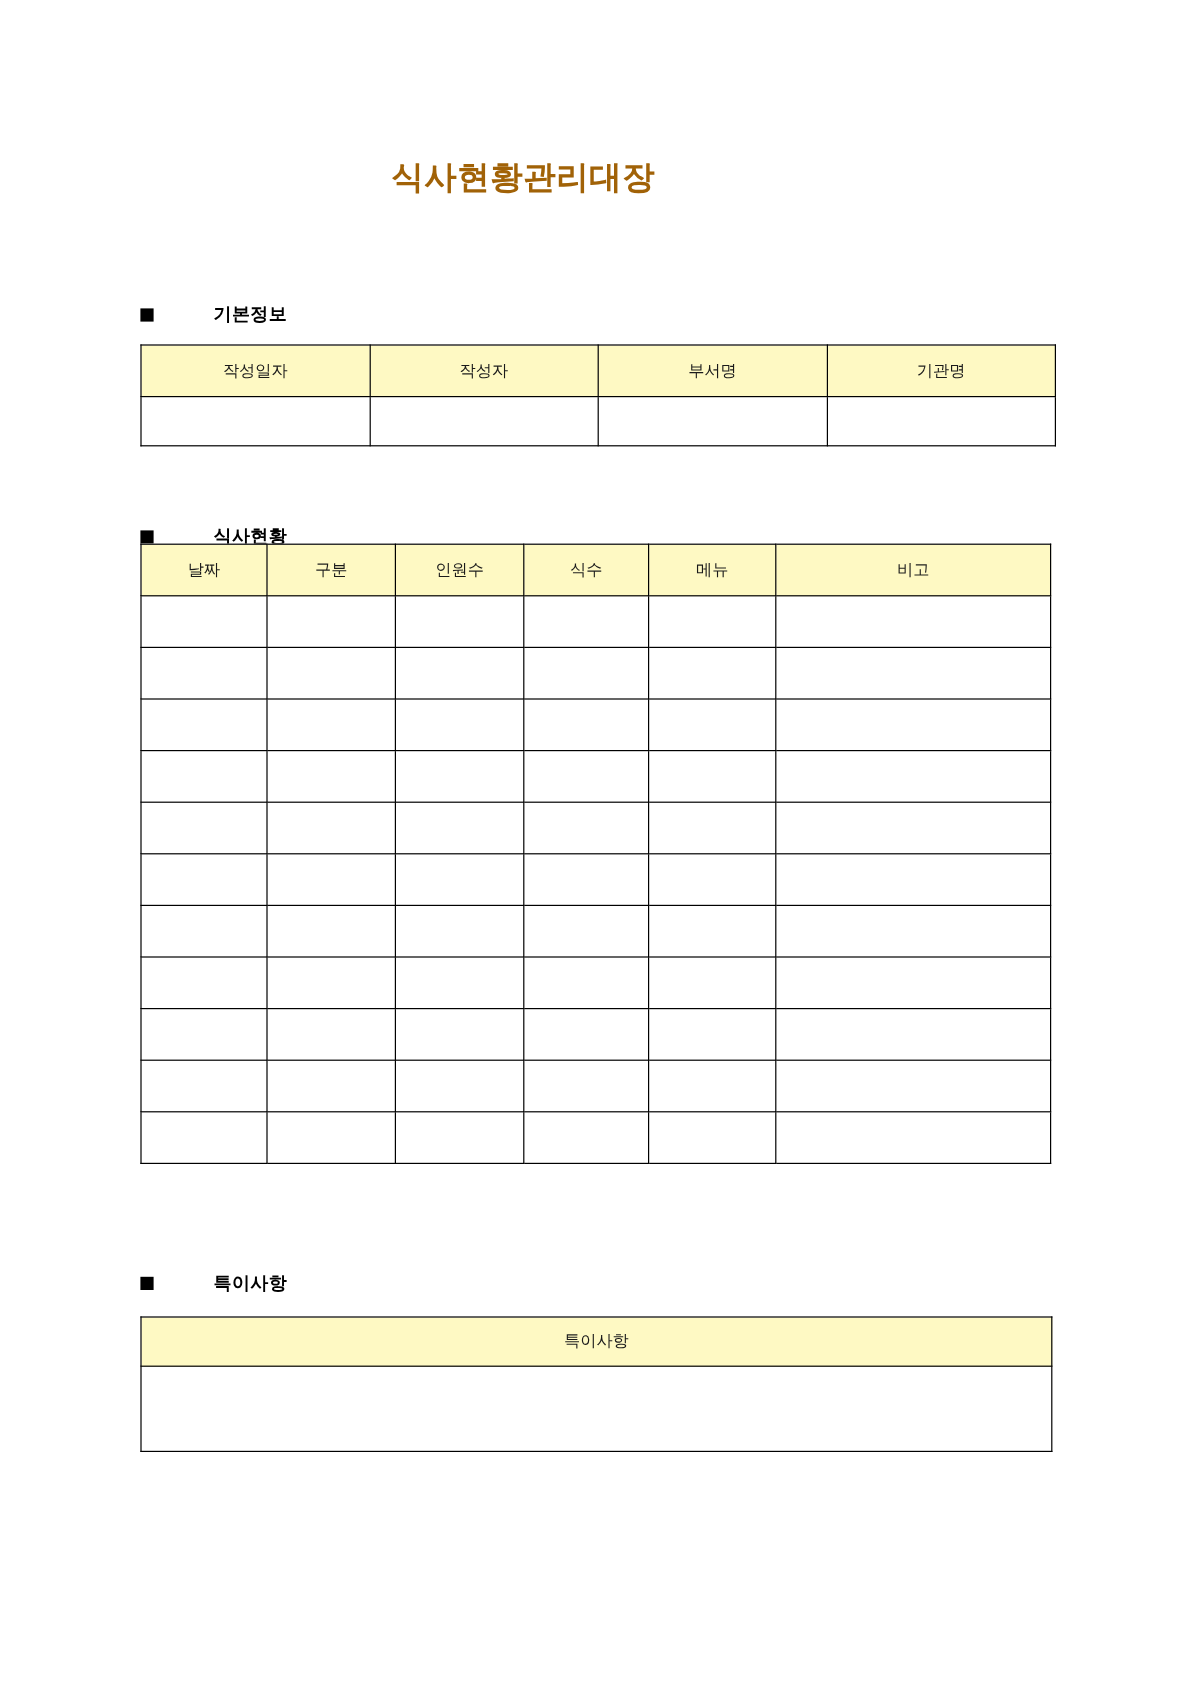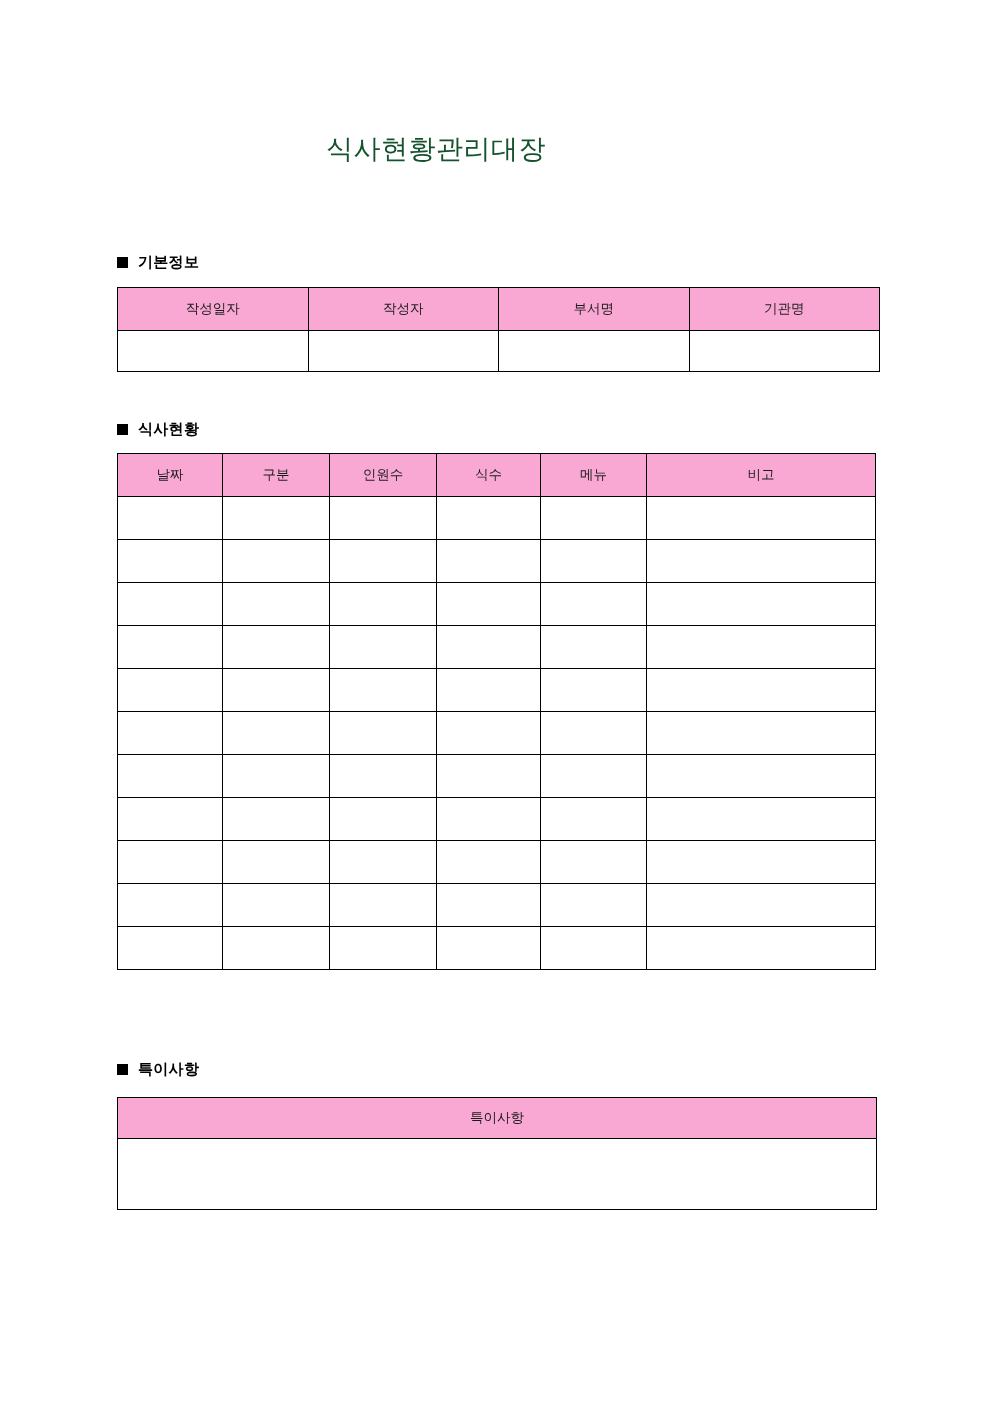--- a/index.html
+++ b/index.html
@@ -25,24 +25,24 @@
   }
 
   
   .doc-title {
     position: absolute;
     top: 133px;
     left: 0;
     width: 872px;
     text-align: center;
     font-size: 27px;
-    font-weight: normal;
+    font-weight: bold;
     letter-spacing: 0.5px;
     line-height: 1.2;
-    color: #14532d;
+    color: #a16207;
   }
 
   
   .section-head {
     position: absolute;
     left: 117px;
     display: flex;
     align-items: center;
     gap: 10px;
     font-size: 15px;
@@ -52,23 +52,24 @@
   }
   .bullet-square {
     display: inline-block;
     width: 11px;
     height: 11px;
     background: #000000;
     flex: 0 0 auto;
   }
   .section-head-label {
     letter-spacing: 0.3px;
+    margin-left: 40px;
   }
   #sec-basic  { top: 255px; }
-  #sec-meal   { top: 422px; }
+  #sec-meal   { top: 440px; }
   #sec-notes  { top: 1062px; }
 
   
   .tbl {
     position: absolute;
     left: 117px;
     width: 758px;
     border-collapse: collapse;
     table-layout: fixed;
     background: #ffffff;
@@ -78,21 +79,21 @@
     padding: 0;
     margin: 0;
     font-size: 13.5px;
     font-weight: normal;
     color: #1a1a1a;
     text-align: center;
     vertical-align: middle;
     background: #ffffff;
   }
   .tbl th {
-    background: #f9a8d4;
+    background: #fef9c3;
     height: 42px;
     font-weight: normal;
     font-family: Liberation Mono, monospace;
   }
   .tbl td {
     height: 42px;
   }
 
   
   #table-basic { top: 287px; }

